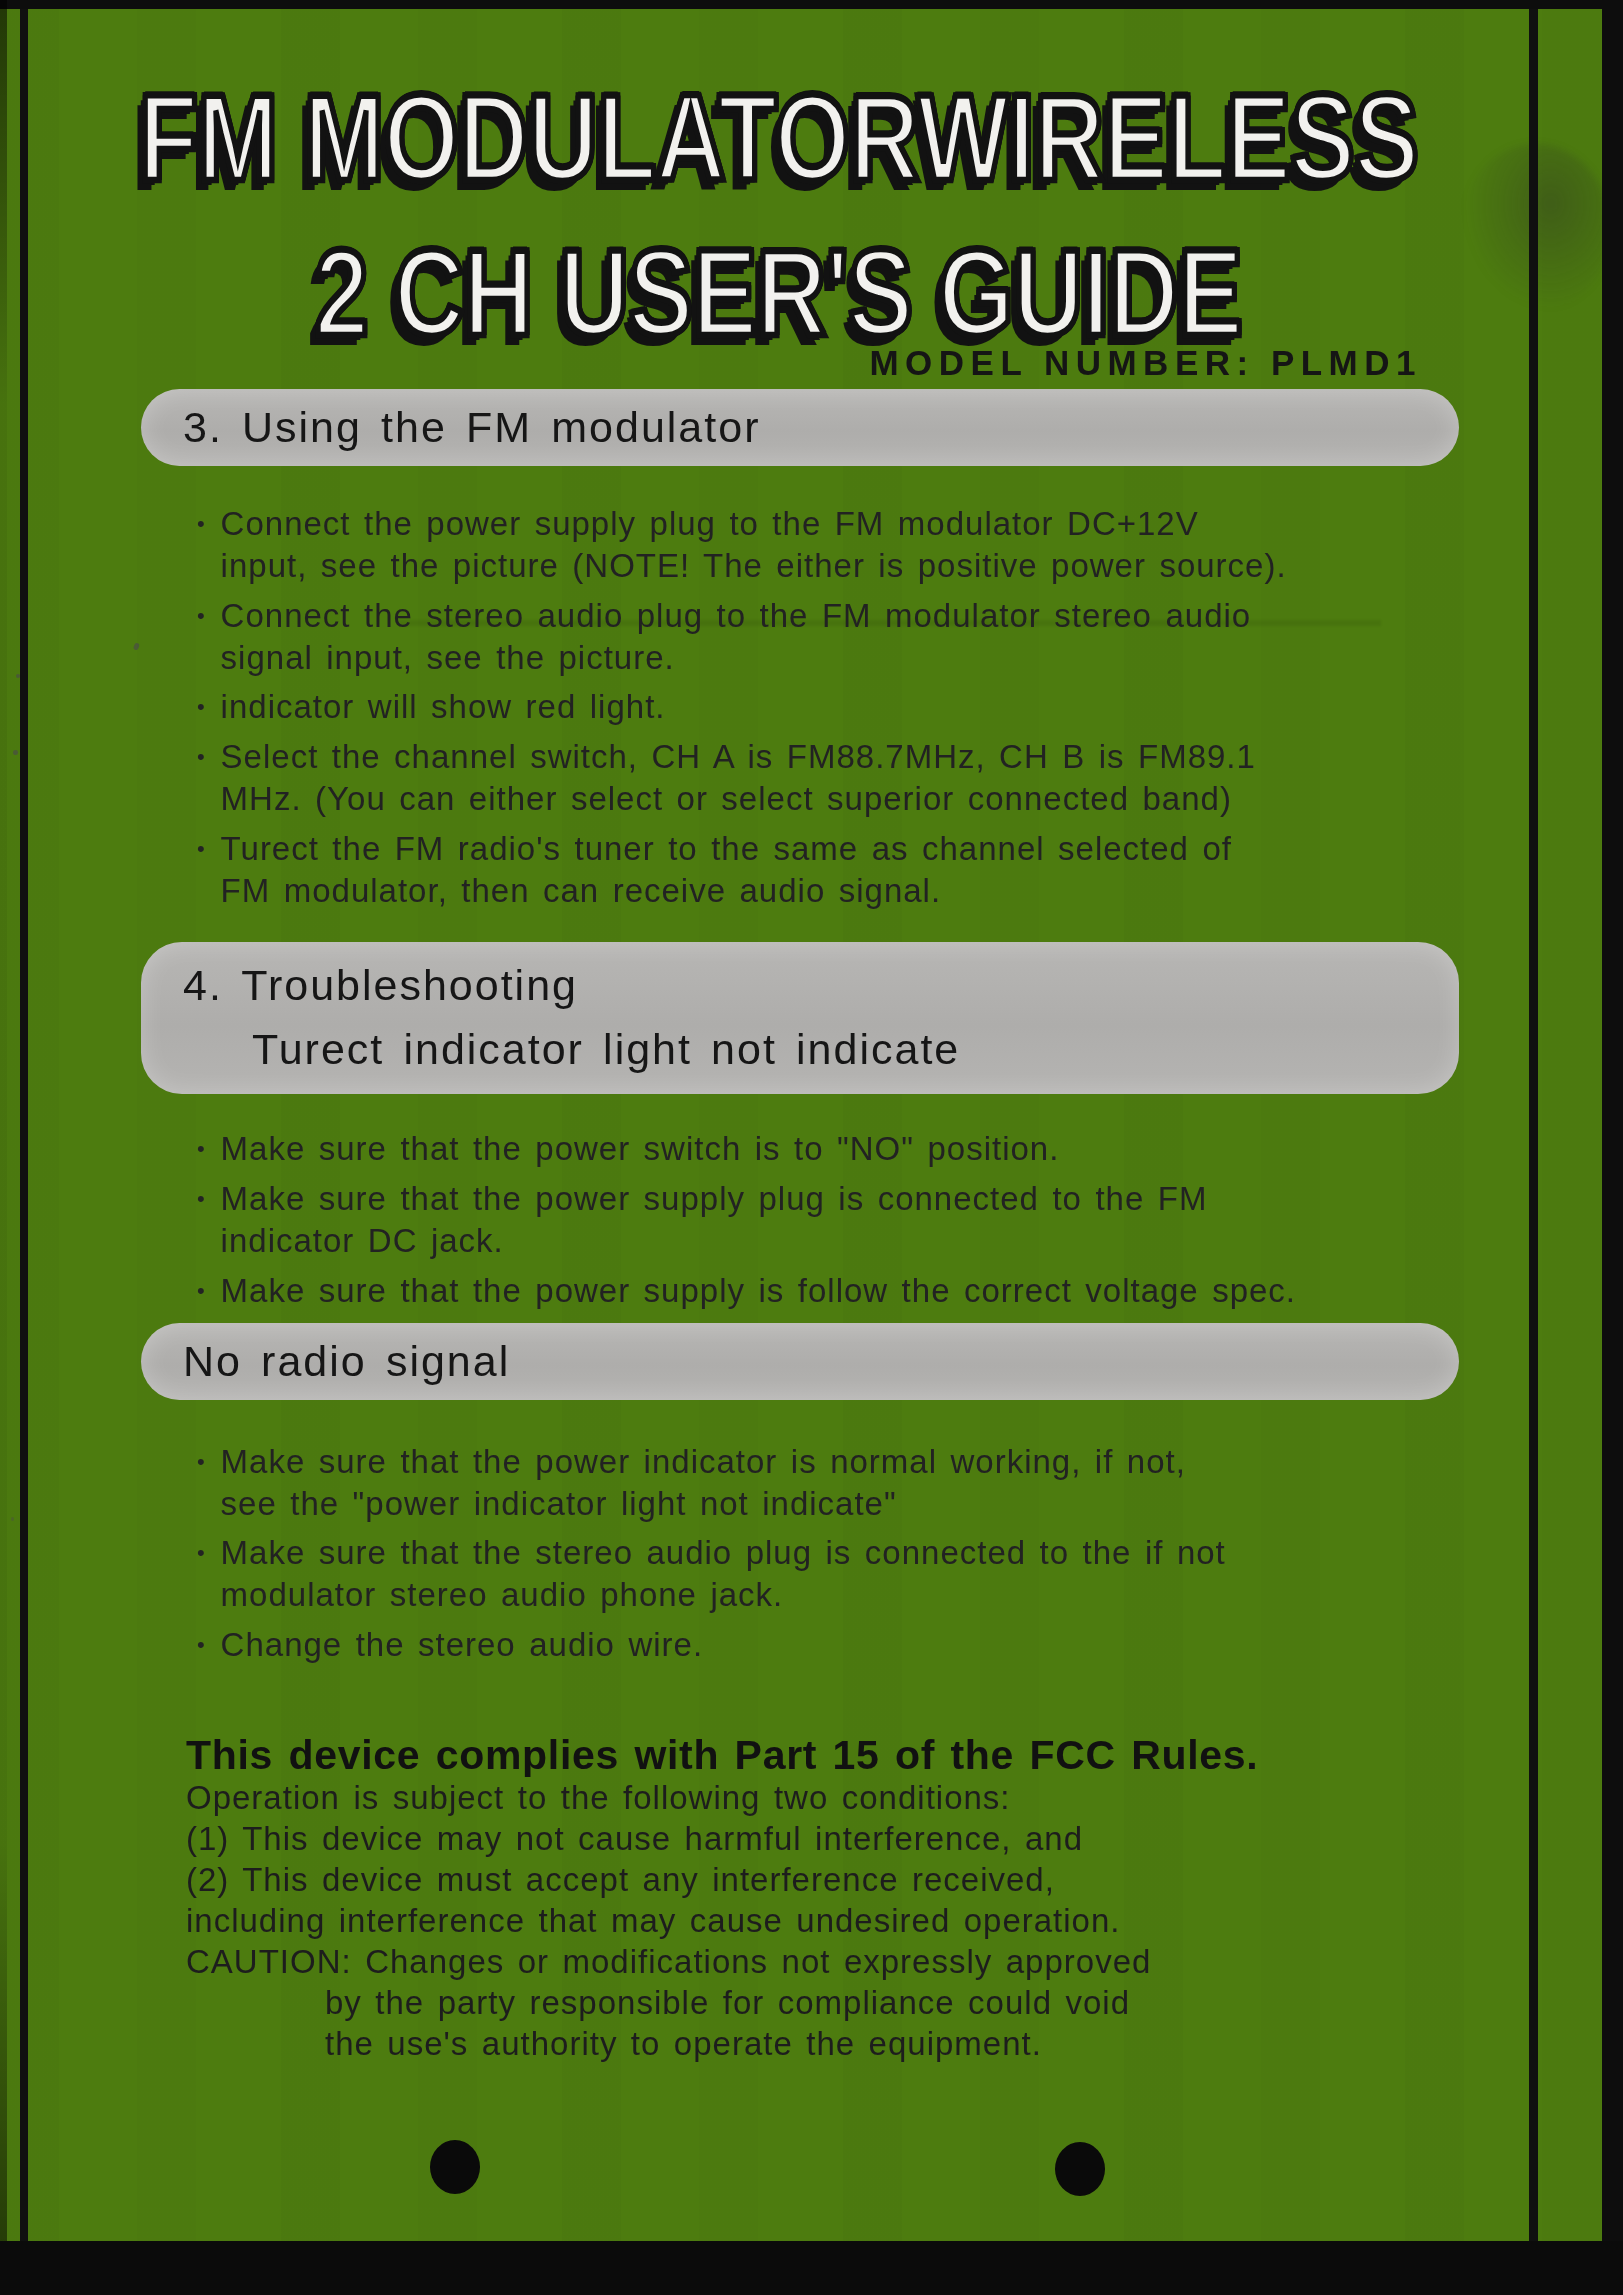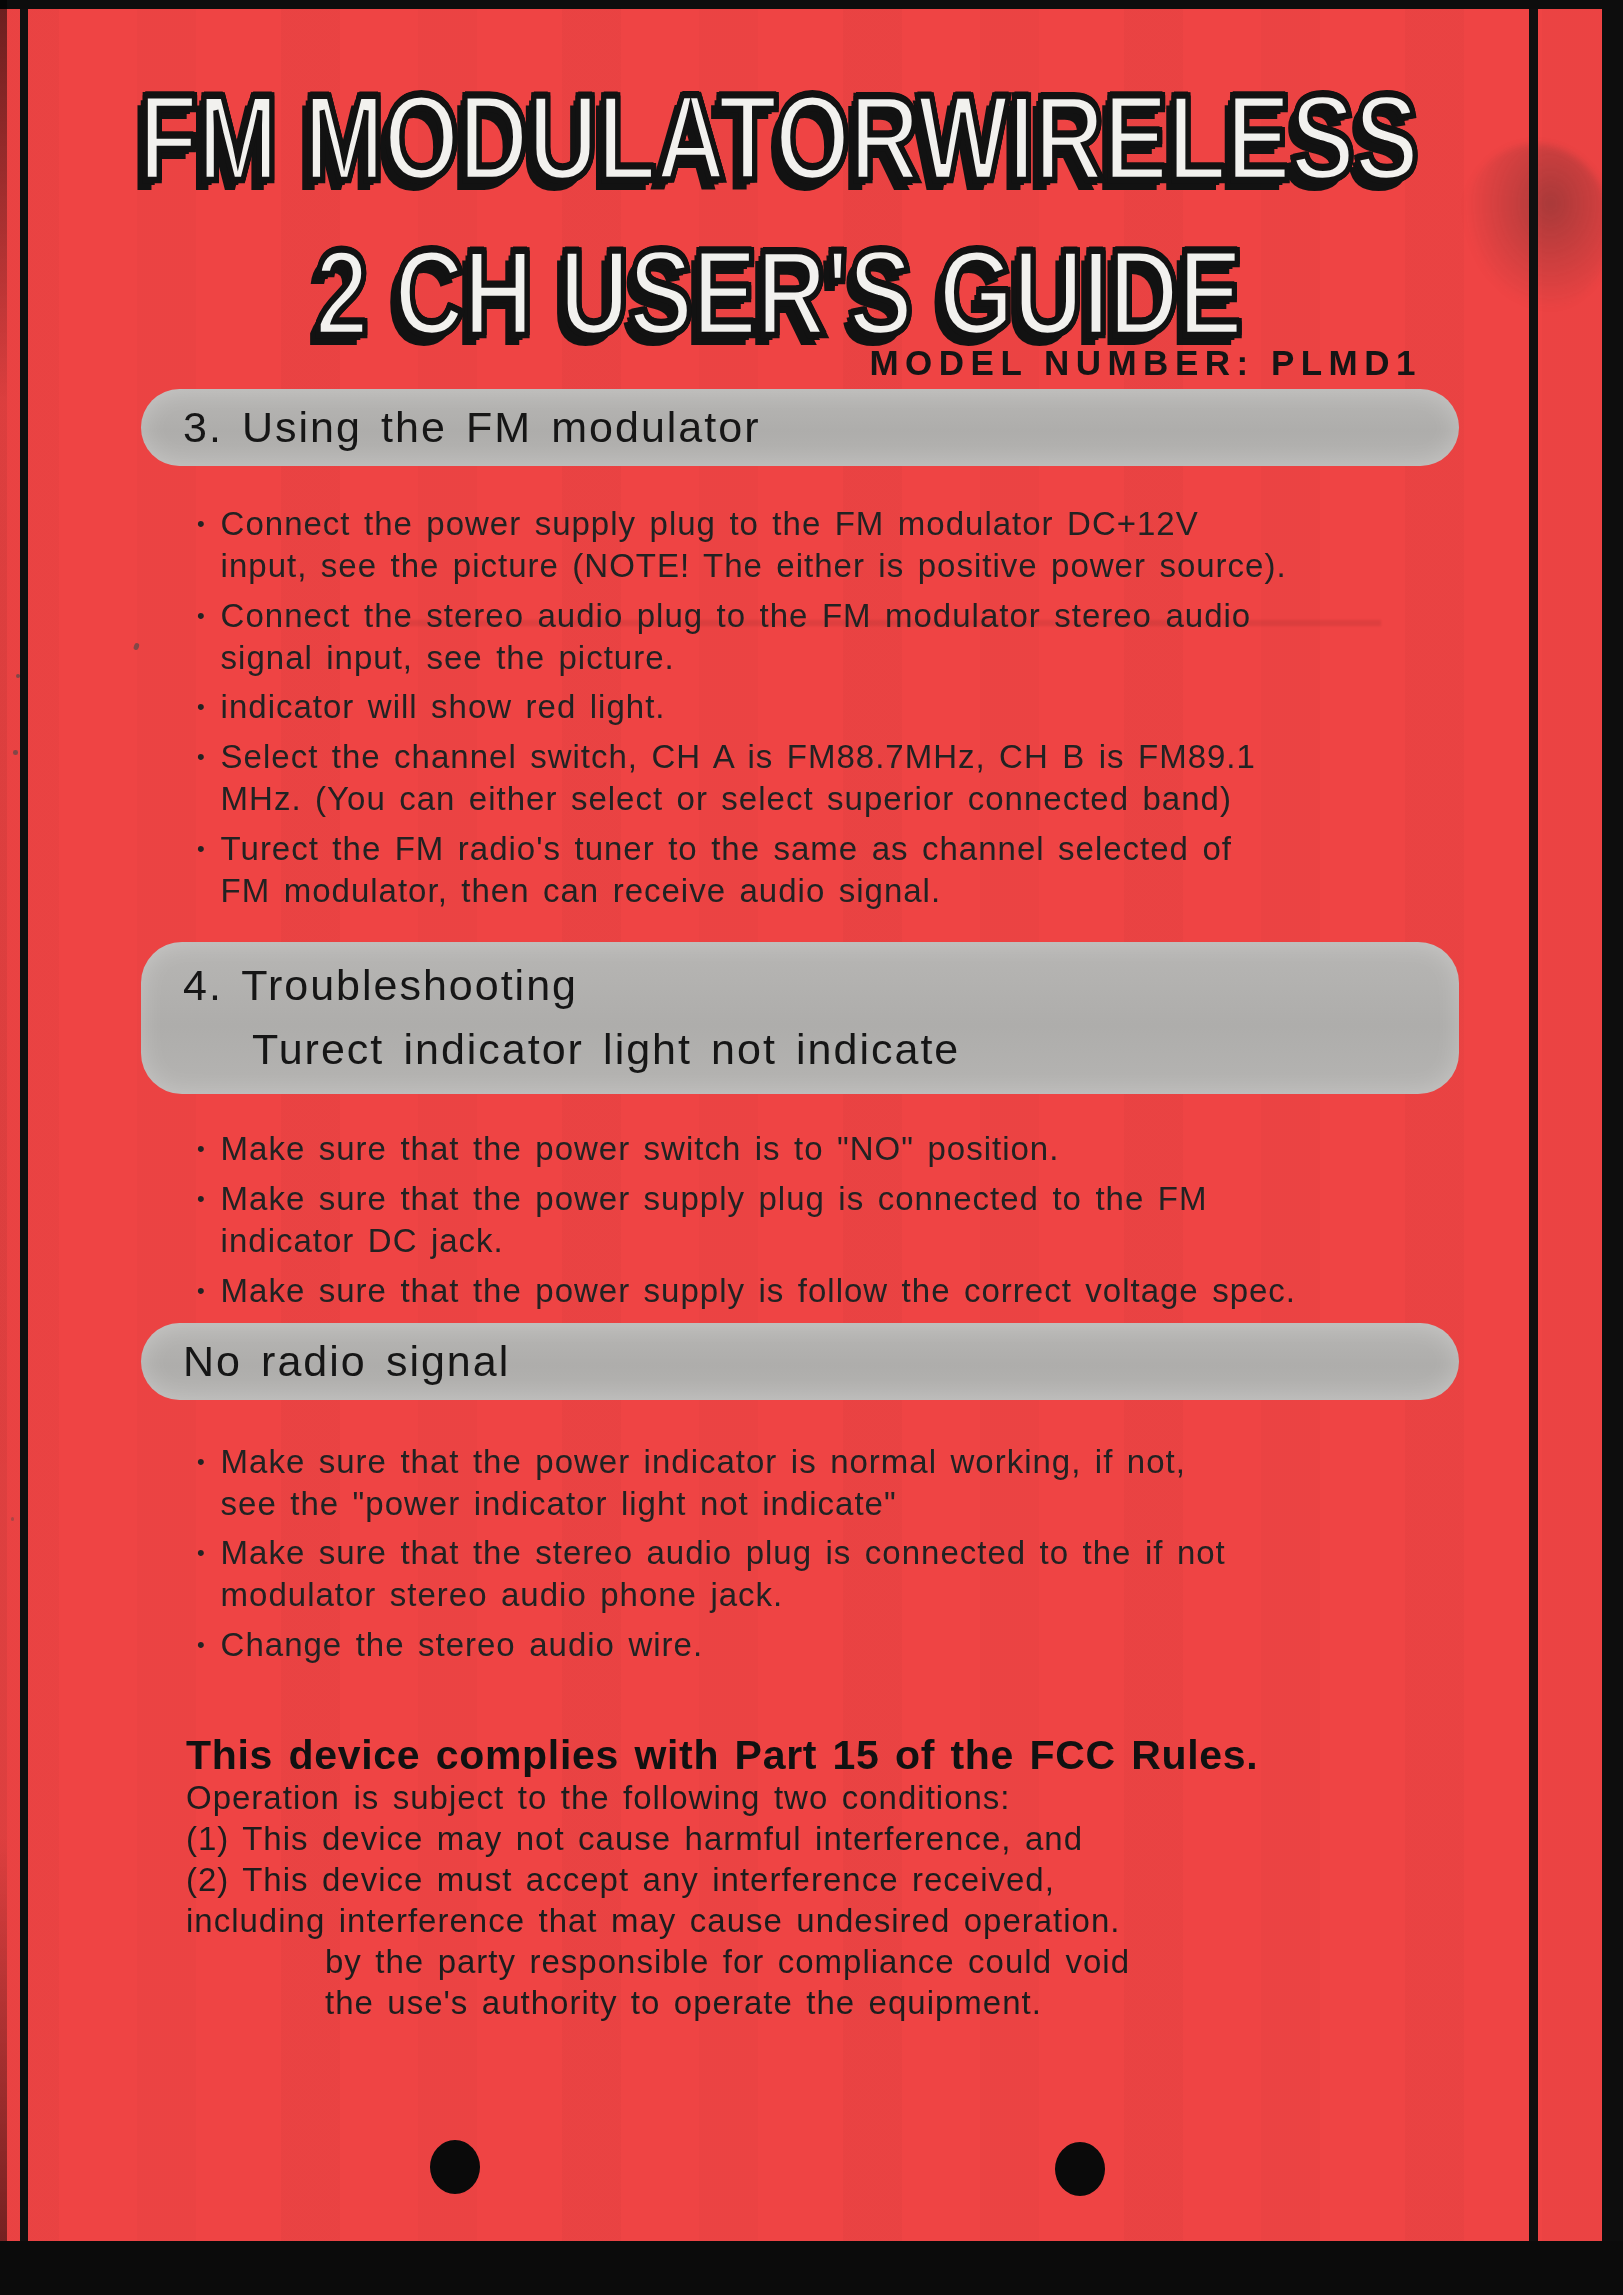--- a/index.html
+++ b/index.html
@@ -1,18 +1,18 @@
 <!DOCTYPE html>
 <html style="font-size:10.5px"><head>
 <meta charset="utf-8">
 <style>
   html,body{margin:0;padding:0;background:#0c0c0c;}
   #scan{
     position:relative;width:1624px;height:2295px;overflow:hidden;
-    background:#ef4444;
+    background:#4d7c0f;
     font-family:"Liberation Sans","DejaVu Sans",sans-serif;
     color:#1e1e1e;
   }
   
   #scan::before{
     content:"";position:absolute;inset:0;pointer-events:none;
     background:
       repeating-linear-gradient(90deg,
         rgba(0,0,0,0.022) 0 59px, rgba(0,0,0,0) 59px 137px,
         rgba(0,0,0,0.014) 137px 196px, rgba(0,0,0,0) 196px 281px);
@@ -210,20 +210,21 @@
         </div>
       </div>
     </div>
 
     <div class="fcc">
       <div class="fcc-heading">This device complies with Part 15 of the FCC Rules.</div>
       <div>Operation is subject to the following two conditions:</div>
       <div>(1) This device may not cause harmful interference, and</div>
       <div>(2) This device must accept any interference received,</div>
       <div>including interference that may cause undesired operation.</div>
+      <div>CAUTION: Changes or modifications not expressly approved</div>
       <div class="cindent">by the party responsible for compliance could void</div>
       <div class="cindent">the use's authority to operate the equipment.</div>
     </div>
 
   </div>
 
   <div class="frame-left"></div>
   <div class="frame-right"></div>
   <div class="edge-top"></div>
   <div class="edge-right"></div>

